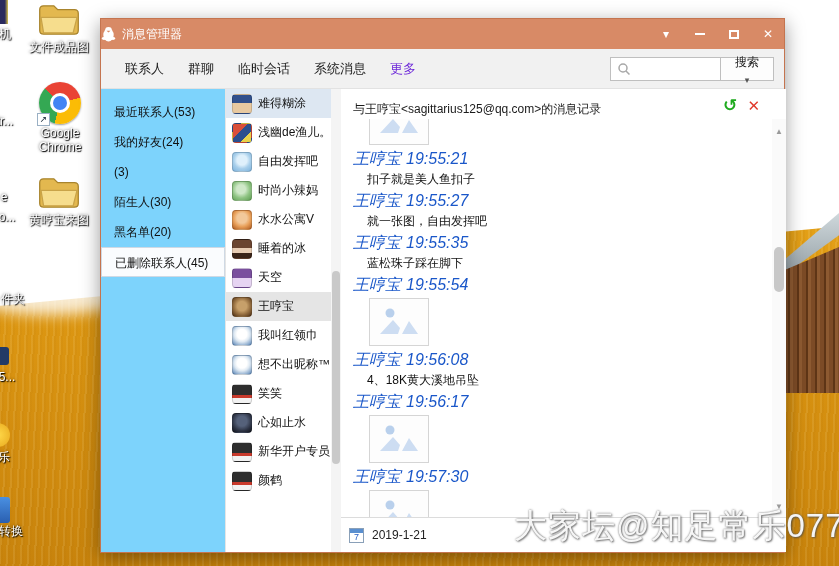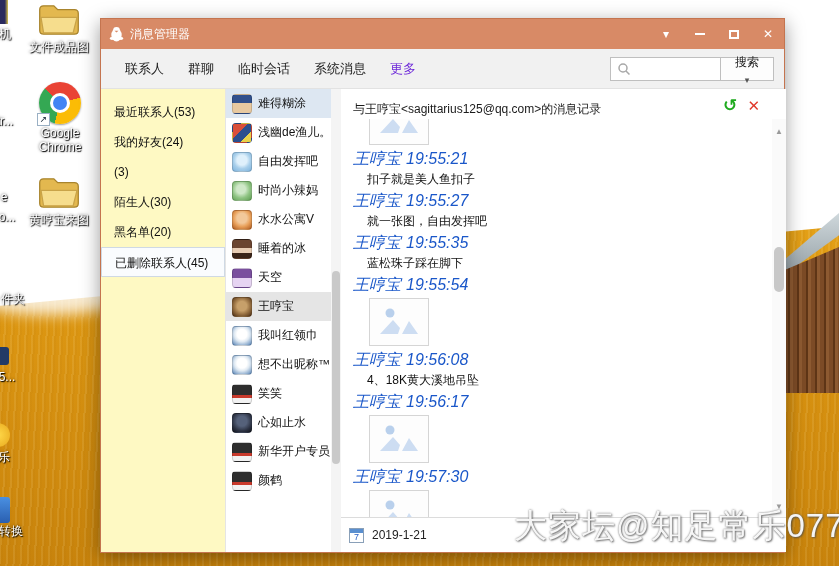--- a/index.html
+++ b/index.html
@@ -35,42 +35,42 @@
     box-shadow:0 1px 2px rgba(0,0,0,.4); }
   .chrome-hub { position:absolute; inset:11px; border-radius:50%; background:#fff; }
   .chrome-core{ position:absolute; inset:14px; border-radius:50%; background:#4285f4; }
   .sc-badge { position:absolute; left:-2px; bottom:-2px; width:13px; height:13px; background:#fff;
     border:1px solid #9ab0c4; font-size:9px; line-height:11px; text-align:center; color:#123; }
 
   
   .win { position:absolute; left:100px; top:18px; width:685px; height:535px;
     background:#fff; border:1px solid #c4744f; box-shadow:0 5px 18px rgba(0,0,0,.4); }
   .titlebar { position:absolute; left:0; top:0; right:0; height:30px; background:#d88a66;
-    display:flex; align-items:center; color:#fff; font-size:12px; padding-left:8px; }
+    display:flex; align-items:center; color:#fff; font-size:12px; }
   .titlebar .t-title { margin-left:6px; }
   .t-controls { position:absolute; right:6px; top:0; height:30px; display:flex; align-items:center; gap:14px; }
   .t-ctrl { width:20px; height:20px; display:flex; align-items:center; justify-content:center;
     color:#fff; font-size:12px; cursor:pointer; }
   .glyph-min { width:10px; height:2px; background:#fff; }
   .glyph-max { width:10px; height:9px; border:2px solid #fff; }
 
   
   .tabbar { position:absolute; left:0; top:30px; right:0; height:40px; background:#f1f1f1;
     border-bottom:1px solid #e2e2e2; display:flex; align-items:center; font-size:13px; color:#1c1c1c; }
   .tab { margin-left:24px; cursor:pointer; }
   .tab.more { color:#6d28d9; }
   .searchwrap { position:absolute; right:10px; top:8px; display:flex; height:24px; }
   .searchbox { width:110px; height:24px; background:#fff; border:1px solid #bfbfbf; border-right:none;
     display:flex; align-items:center; padding-left:6px; }
   .searchbtn { width:54px; height:24px; background:#fdfdfd; border:1px solid #bfbfbf; font-size:12px;
     display:flex; align-items:center; justify-content:center; gap:4px; cursor:pointer; color:#222;flex-direction:column; }
   .searchbtn .dd { font-size:9px; color:#555; }
 
   
-  .sidebar { position:absolute; left:0; top:70px; width:125px; bottom:0; background:#fef9c3;
+  .sidebar { position:absolute; left:0; top:70px; width:125px; bottom:0; background:#7dd3fc;
     border-right:1px solid #e5e5e5; padding-top:8px; font-size:12px; color:#111; }
   .side-item { height:30px; line-height:30px; padding-left:13px; cursor:pointer; }
   .side-item.selected { border:1px solid #cfd9e4; background:#fafcfe; }
 
   
   .clist { position:absolute; left:125px; top:70px; width:105px; bottom:0; background:#fff; font-size:12px; }
   .c-row { height:29px; display:flex; align-items:center; padding-left:6px; cursor:pointer; color:#111; white-space:nowrap; }
   .c-row.hover { background:#dde7f2; }
   .c-row.selected { background:#e5e5e5; }
   .avatar { width:20px; height:20px; border-radius:4px; margin-right:6px; flex:0 0 20px; border:1px solid rgba(0,0,0,.15); }

